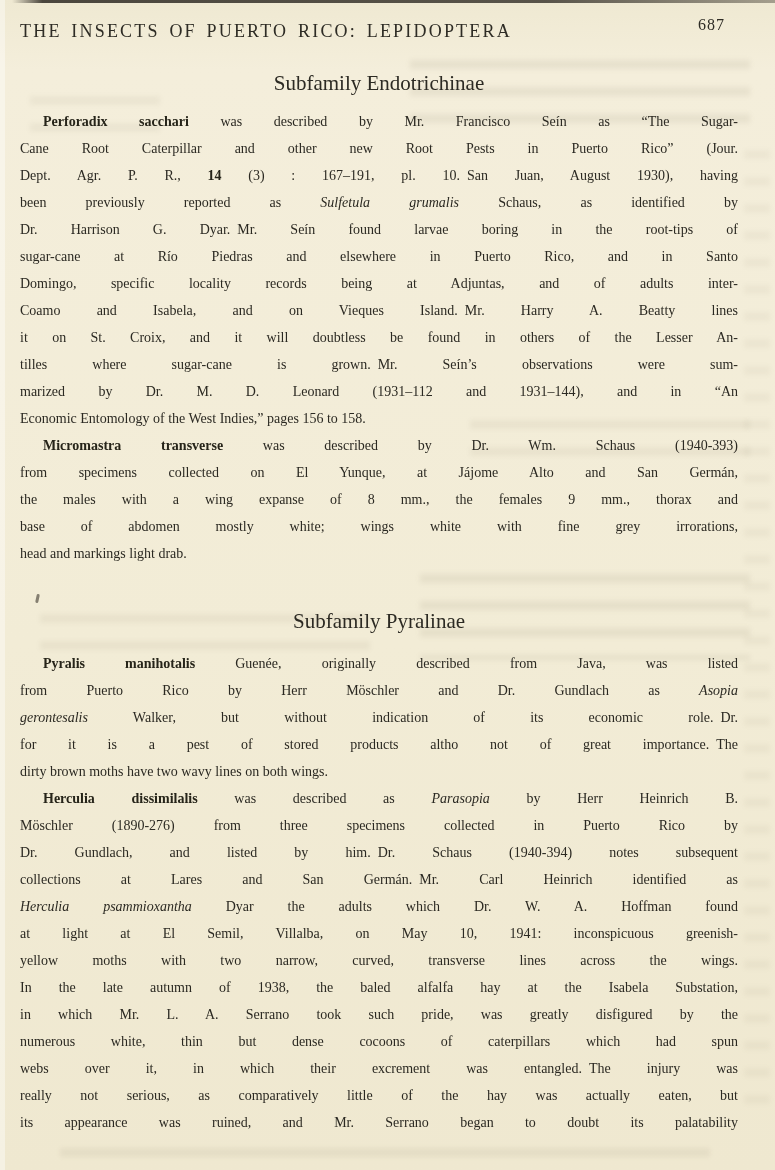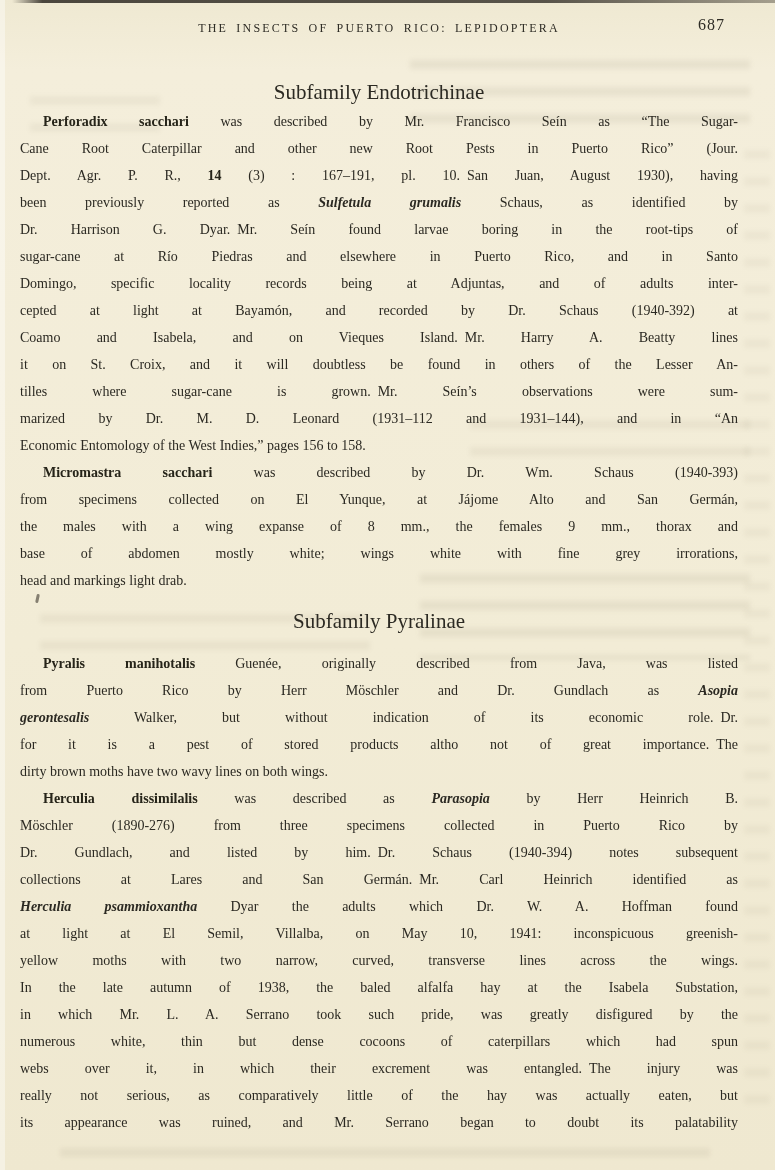--- a/index.html
+++ b/index.html
@@ -5,32 +5,32 @@
   html,body{margin:0;padding:0;background:#8a8578;}
   .page{
     position:relative;width:775px;height:1170px;overflow:hidden;
     background:linear-gradient(180deg,#efe9d2 0%,#f4eedb 6%,#f2ecd6 55%,#efe8d0 100%);
     font-family:"Liberation Serif","DejaVu Serif",serif;
     color:#2b2922;
   }
   .top-edge{position:absolute;top:0;left:12px;right:0;height:3px;
     background:linear-gradient(90deg,rgba(46,42,35,0) 0,rgba(46,42,35,.85) 4%,rgba(46,42,35,.78) 70%,rgba(90,84,72,.5) 100%);}
   .left-edge{position:absolute;top:0;left:0;width:5px;height:100%;background:rgba(255,255,255,.4);}
-  .running-head{position:absolute;top:21px;left:20px;width:718px;text-align:center;
-    font-size:12px;letter-spacing:2.2px;word-spacing:3px;color:#2e2c25;}
+  .running-head{position:absolute;top:21px;left:20px;width:718px;
+    font-size:18px;letter-spacing:2.2px;word-spacing:3px;color:#2e2c25;}
   .page-number{position:absolute;top:16px;right:50px;font-size:16px;letter-spacing:1px;color:#2e2c25;}
   .section-heading{position:absolute;left:20px;width:718px;text-align:center;font-size:21px;color:#2c2a23;}
-  #heading-1{top:80px}
+  #heading-1{top:71px}
   #heading-2{top:609px}
   .flow{position:absolute;left:20px;width:718px;font-size:14px;}
   .line{height:27px;line-height:27px;text-align:justify;text-align-last:justify;overflow:hidden;white-space:normal;}
   .line.flush{text-align-last:left;}
   .line.first{padding-left:23px;}
   .b{font-weight:bold;color:#262419;}
-  .i{font-style:italic;font-weight:bold;}
+  .i{font-style:italic;}
   #flow-a{top:108px}
   #flow-b{top:650px}
   .ghost{position:absolute;filter:blur(2.5px);opacity:.5;pointer-events:none;
     background:repeating-linear-gradient(to bottom,rgba(125,115,88,.20) 0 9px,rgba(125,115,88,0) 9px 27px);}
   #ghost-1{top:60px;left:410px;width:340px;height:78px;}
   #ghost-2{top:96px;left:30px;width:130px;height:36px;opacity:.35;}
   #ghost-3{top:420px;left:470px;width:280px;height:54px;opacity:.4;}
   #ghost-4{top:574px;left:420px;width:330px;height:86px;}
   #ghost-5{top:614px;left:40px;width:330px;height:52px;opacity:.4;}
   #ghost-6{top:1148px;left:60px;width:650px;height:20px;opacity:.45;}
@@ -58,29 +58,28 @@
   <div class="section-heading" id="heading-1">Subfamily Endotrichinae</div>
   <div class="flow" id="flow-a">
       <div>
         <div class="line first"><span class="b">Perforadix sacchari</span><span class="n"> was described by Mr. Francisco Seín as “The Sugar-</span></div>
         <div class="line"><span class="n">Cane Root Caterpillar and other new Root Pests in Puerto Rico” (Jour.</span></div>
         <div class="line"><span class="n">Dept. Agr. P. R., </span><span class="b">14</span><span class="n"> (3) : 167–191, pl. 10. San Juan, August 1930), having</span></div>
         <div class="line"><span class="n">been previously reported as </span><span class="i">Sulfetula grumalis</span><span class="n"> Schaus, as identified by</span></div>
         <div class="line"><span class="n">Dr. Harrison G. Dyar. Mr. Seín found larvae boring in the root-tips of</span></div>
         <div class="line"><span class="n">sugar-cane at Río Piedras and elsewhere in Puerto Rico, and in Santo</span></div>
         <div class="line"><span class="n">Domingo, specific locality records being at Adjuntas, and of adults inter-</span></div>
-        <div class="line"><span class="n">cepted at light at Bayamón, and recorded by Dr. Schaus (1940-392) at</span></div>
         <div class="line"><span class="n">Coamo and Isabela, and on Vieques Island. Mr. Harry A. Beatty lines</span></div>
         <div class="line"><span class="n">it on St. Croix, and it will doubtless be found in others of the Lesser An-</span></div>
         <div class="line"><span class="n">tilles where sugar-cane is grown. Mr. Seín’s observations were sum-</span></div>
         <div class="line"><span class="n">marized by Dr. M. D. Leonard (1931–112 and 1931–144), and in “An</span></div>
         <div class="line flush"><span class="n">Economic Entomology of the West Indies,” pages 156 to 158.</span></div>
       </div>
       <div>
-        <div class="line first"><span class="b">Micromastra sacchari</span><span class="n"> was described by Dr. Wm. Schaus (1940-393)</span></div>
+        <div class="line first"><span class="b">Micromastra transverse</span><span class="n"> was described by Dr. Wm. Schaus (1940-393)</span></div>
         <div class="line"><span class="n">from specimens collected on El Yunque, at Jájome Alto and San Germán,</span></div>
         <div class="line"><span class="n">the males with a wing expanse of 8 mm., the females 9 mm., thorax and</span></div>
         <div class="line"><span class="n">base of abdomen mostly white; wings white with fine grey irrorations,</span></div>
         <div class="line flush"><span class="n">head and markings light drab.</span></div>
       </div>
     </div>
 
   <div class="section-heading" id="heading-2">Subfamily Pyralinae</div>
   <div class="flow" id="flow-b">
       <div>

